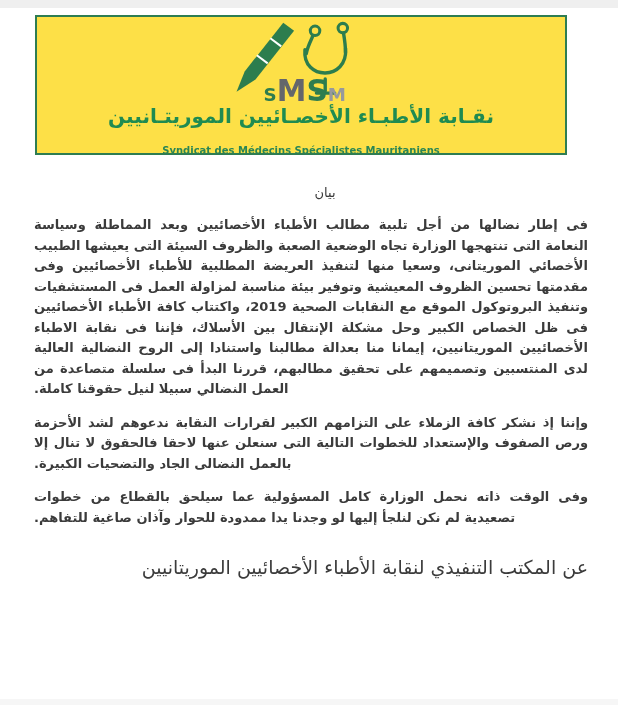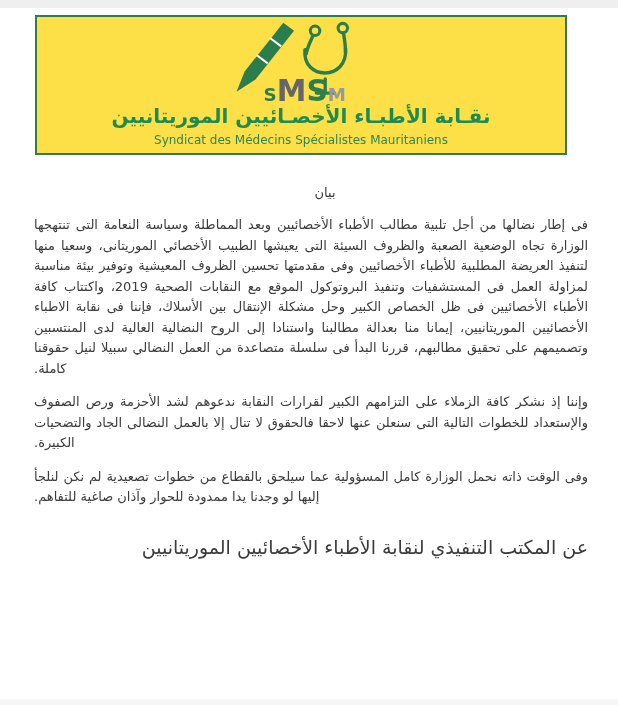--- a/index.html
+++ b/index.html
@@ -39,45 +39,45 @@
   .title-ar {
     color: #1f8b51;
     font-weight: bold;
     font-size: 20px;
     line-height: 24px;
     margin-top: -4px;
     direction: rtl;
   }
   .title-fr {
     color: #2a8655;
-    font-weight: normal;
-    font-size: 12px;
+    font-weight: bold;
+    font-size: 10px;
     line-height: 18px;
-    margin-top: 3px;
+    margin-top: 14px;
   }
   .statement-heading {
     text-align: center;
     font-size: 13px;
     color: #3b3b3b;
     margin-top: 30px;
     direction: rtl;
     padding-left: 32px;
   }
   .body-text {
     margin-top: 15px;
     padding: 0 30px 0 34px;
     direction: rtl;
     text-align: justify;
     text-align-last: left;
     -moz-text-align-last: left;
     font-size: 13px;
     line-height: 20.5px;
     color: #3b3b3b;
   }
-  .body-text p { margin: 0 0 13px 0; }
+  .body-text p { margin: 0 0 13px 0; font-weight: bold; }
   .signature-block {
     direction: rtl;
     text-align: left;
     margin: 25px 30px 0 270px;
     font-size: 19px;
     line-height: 28px;
     color: #3b3b3b;
   }
   .signature-block div { white-space: nowrap; }
 </style>
@@ -102,21 +102,21 @@
       <path d="M178,19 C180,31 181,40 181,48"></path>
       <path d="M121,44 C117,90 185,90 181,42"></path>
       <path d="M151,87 L151,105"></path>
       <path d="M138,108 L165,108"></path>
     </g>
 
     <text x="60" y="120" font-weight="bold">
       <tspan font-size="27" fill="#2e7d4f">S</tspan><tspan font-size="44" fill="#64666b">M</tspan><tspan font-size="44" fill="#2e7d4f">S</tspan><tspan font-size="27" fill="#97999c">M</tspan>
     </text>
   </svg>
-  <div class="title-ar">نقـابة الأطبـاء الأخصـائيين الموريتانيين</div>
+  <div class="title-ar">نقـابة الأطبـاء الأخصـائيين الموريتـانيين</div>
   <div class="title-fr">Syndicat des Médecins Spécialistes Mauritaniens</div>
 </div>
 
 <div class="statement-heading">بيان</div>
 
 <div class="body-text">
   <p>فى إطار نضالها من أجل تلبية مطالب الأطباء الأخصائيين وبعد المماطلة وسياسة النعامة التى تنتهجها الوزارة تجاه الوضعية الصعبة والظروف السيئة التى يعيشها الطبيب الأخصائي الموريتانى، وسعيا منها لتنفيذ العريضة المطلبية للأطباء الأخصائيين وفى مقدمتها تحسين الظروف المعيشية وتوفير بيئة مناسبة لمزاولة العمل فى المستشفيات وتنفيذ البروتوكول الموقع مع النقابات الصحية 2019، واكتتاب كافة الأطباء الأخصائيين فى ظل الخصاص الكبير وحل مشكلة الإنتقال بين الأسلاك، فإننا فى نقابة الاطباء الأخصائيين الموريتانيين، إيمانا منا بعدالة مطالبنا واستنادا إلى الروح النضالية العالية لدى المنتسبين وتصميمهم على تحقيق مطالبهم، قررنا البدأ فى سلسلة متصاعدة من العمل النضالي سبيلا لنيل حقوقنا كاملة.</p>
   <p>وإننا إذ نشكر كافة الزملاء على التزامهم الكبير لقرارات النقابة ندعوهم لشد الأحزمة ورص الصفوف والإستعداد للخطوات التالية التى سنعلن عنها لاحقا فالحقوق لا تنال إلا بالعمل النضالى الجاد والتضحيات الكبيرة.</p>
   <p>وفى الوقت ذاته نحمل الوزارة كامل المسؤولية عما سيلحق بالقطاع من خطوات تصعيدية لم نكن لنلجأ إليها لو وجدنا يدا ممدودة للحوار وآذان صاغية للتفاهم.</p>
 </div>

